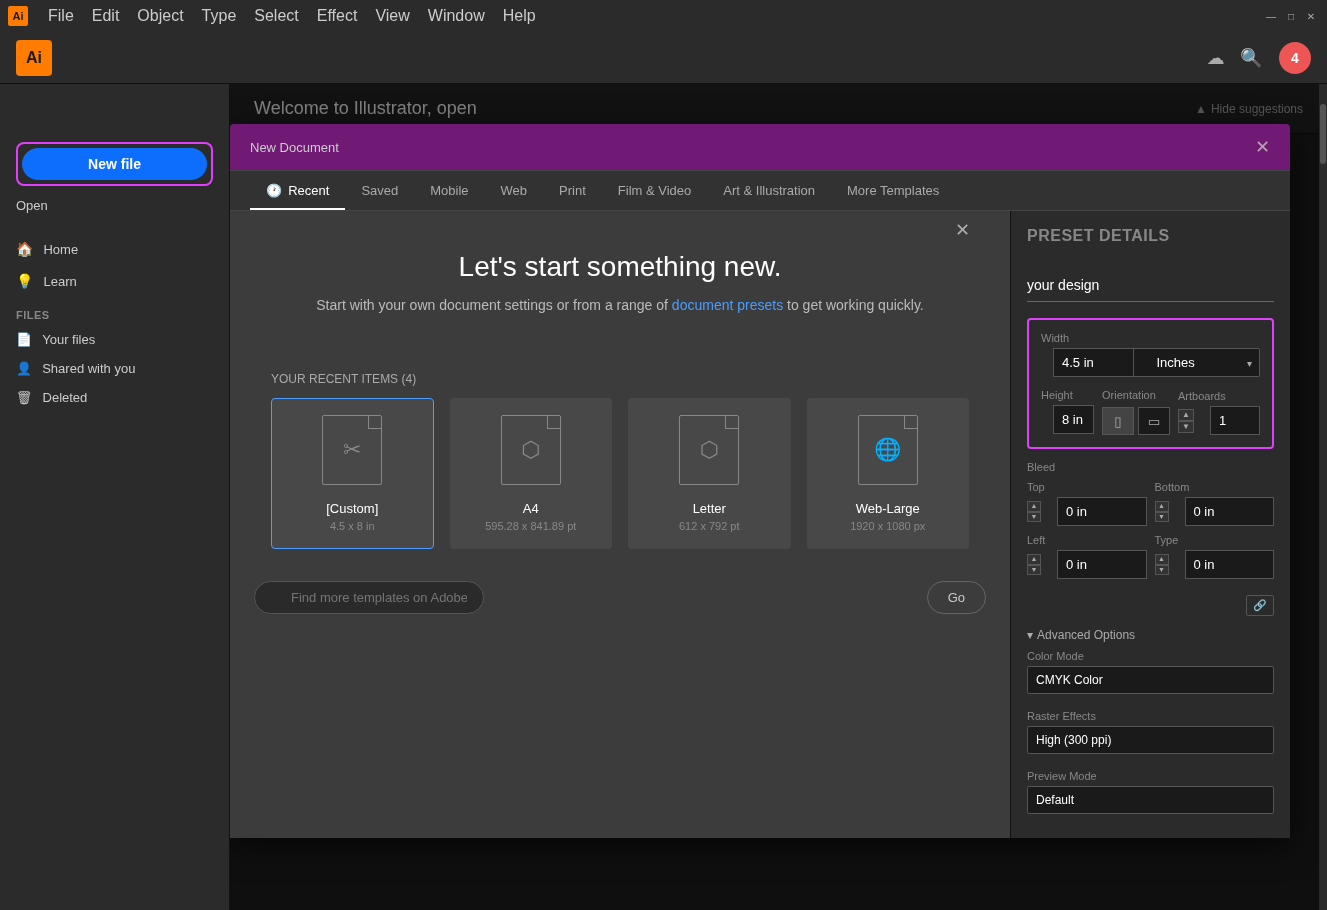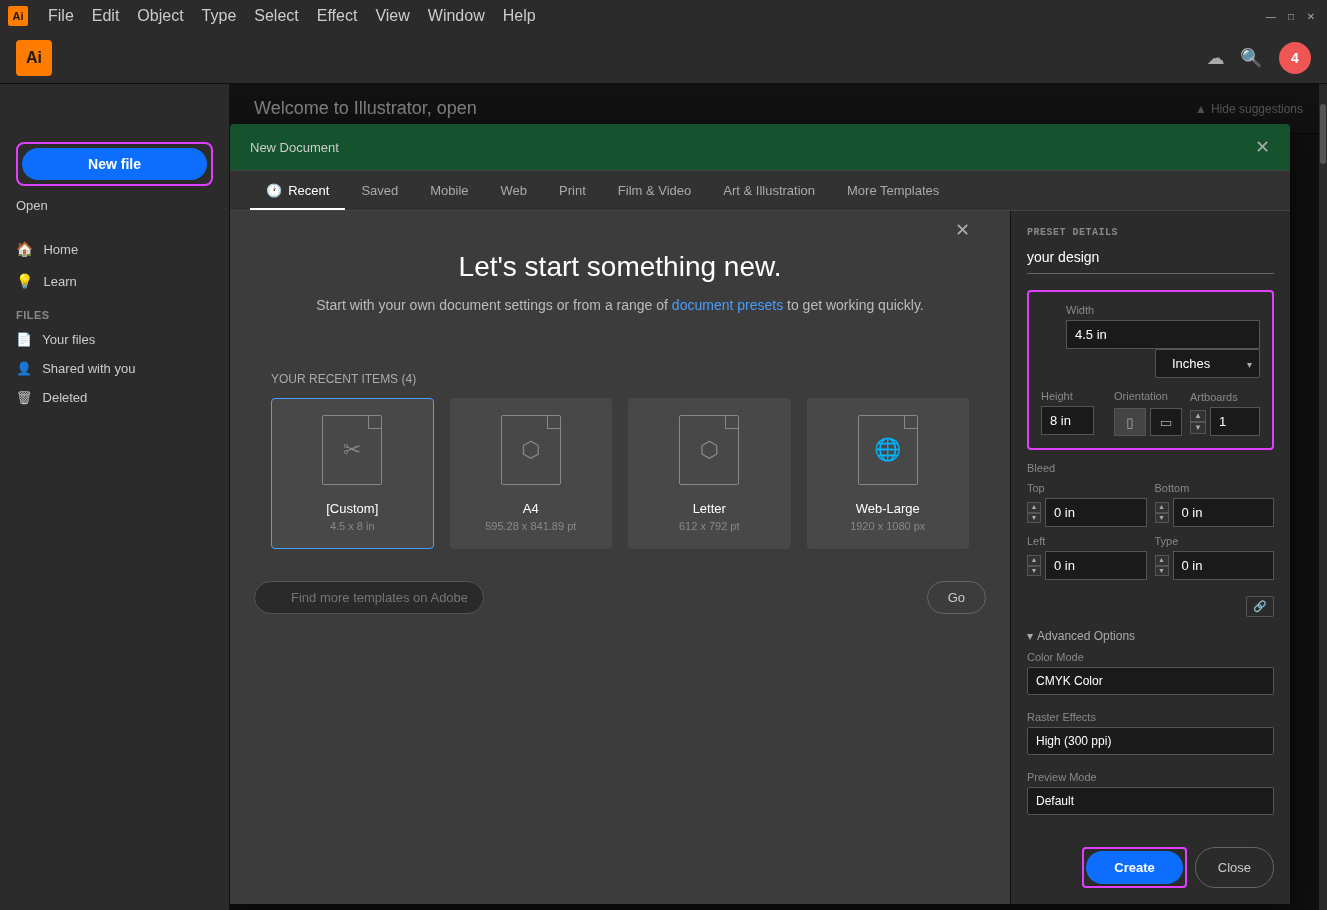--- a/index.html
+++ b/index.html
@@ -36,21 +36,21 @@
     .sidebar-file-item { display: flex; align-items: center; gap: 10px; padding: 7px 16px; color: #ccc; cursor: pointer; font-size: 13px; }
 
     
     .content-area { flex: 1; background: #1e1e1e; position: relative; overflow: hidden; }
     .welcome-bar { background: #252525; padding: 14px 24px; display: flex; align-items: center; justify-content: space-between; border-bottom: 1px solid #111; }
     .welcome-title { color: #fff; font-size: 18px; font-weight: 400; }
     .hide-suggestions { color: #aaa; font-size: 12px; cursor: pointer; display: flex; align-items: center; gap: 4px; }
 
     
     .modal-overlay { position: absolute; top: 0; left: 0; right: 0; bottom: 0; background: rgba(0,0,0,0.5); display: flex; align-items: flex-start; justify-content: flex-start; padding: 40px 0 0 0; }
-    .modal { background: #14532d; border-radius: 4px; width: 1060px; min-height: 680px; display: flex; flex-direction: column; position: relative; box-shadow: 0 8px 32px rgba(0,0,0,0.6); }
+    .modal { background: #701a75; border-radius: 4px; width: 1060px; min-height: 680px; display: flex; flex-direction: column; position: relative; box-shadow: 0 8px 32px rgba(0,0,0,0.6); }
     .modal-header { padding: 14px 20px; border-bottom: 1px solid #444; display: flex; align-items: center; justify-content: space-between; }
     .modal-title { color: #ccc; font-size: 13px; }
     .modal-close { background: none; border: none; color: #aaa; font-size: 18px; cursor: pointer; padding: 0; line-height: 1; }
 
     
     .modal-tabs { display: flex; align-items: center; padding: 0 20px; border-bottom: 1px solid #444; background: #323232; }
     .tab { padding: 12px 16px; color: #aaa; cursor: pointer; font-size: 13px; position: relative; display: flex; align-items: center; gap: 6px; }
     .tab.active { color: #fff; }
     .tab.active::after { content: ''; position: absolute; bottom: 0; left: 0; right: 0; height: 2px; background: #fff; }
 
@@ -77,30 +77,30 @@
 
     
     .template-search { padding: 16px 24px; background: #3c3c3c; display: flex; gap: 8px; }
     .template-search-input { flex: 1; background: #2a2a2a; border: 1px solid #555; border-radius: 20px; padding: 8px 16px 8px 36px; color: #ccc; font-size: 13px; position: relative; }
     .search-wrapper { flex: 1; position: relative; }
     .search-wrapper::before { content: '🔍'; position: absolute; left: 12px; top: 50%; transform: translateY(-50%); font-size: 12px; }
     .go-btn { background: transparent; border: 1px solid #666; border-radius: 20px; padding: 8px 20px; color: #ccc; cursor: pointer; font-size: 13px; }
 
     
     .preset-panel { width: 280px; background: #2b2b2b; border-left: 1px solid #111; padding: 16px; overflow-y: auto; flex-shrink: 0; }
-    .preset-title { color: #888; font-size: 10px; letter-spacing: 0.5px; margin-bottom: 7px; font-weight: 600; font-family: Liberation Mono, monospace; }
+    .preset-title { color: #888; font-size: 16px; letter-spacing: 0.5px; margin-bottom: 28px; font-weight: 600; }
     .preset-name-input { width: 100%; background: transparent; border: none; border-bottom: 1px solid #666; color: #fff; font-size: 14px; padding: 4px 0 8px; margin-bottom: 16px; outline: none; }
 
     
     .width-highlight { border: 2px solid #e040fb; border-radius: 4px; padding: 12px; margin-bottom: 12px; }
-    .field-row { display: flex; align-items: flex-end; flex-direction: column; }
+    .field-row { display: flex; gap: 8px; align-items: flex-end; }
     .field-group { flex: 1; }
     .field-label { color: #888; font-size: 11px; margin-bottom: 4px; }
-    .field-input { width: 100%; background: #1a1a1a; border: 1px solid #555; border-radius: 0; padding: 6px 8px; color: #fff; font-size: 13px; outline: none; }
-    .field-select { width: 100%; background: #1a1a1a; border: 1px solid #555; border-radius: 2px; padding: 6px 16px; color: #fff; font-size: 13px; outline: none; appearance: none; }
+    .field-input { width: 100%; background: #1a1a1a; border: 1px solid #555; border-radius: 0; padding: 6px 8px; color: #fff; font-size: 13px; outline: none; margin-left: 12px; }
+    .field-select { width: 100%; background: #1a1a1a; border: 1px solid #555; border-radius: 2px; padding: 6px 22px; color: #fff; font-size: 13px; outline: none; appearance: none; }
     .field-select-wrapper { position: relative; flex: 1.5; }
     .field-select-wrapper::after { content: '▾'; position: absolute; right: 8px; top: 50%; transform: translateY(-50%); color: #aaa; pointer-events: none; font-size: 10px; }
 
     .orientation-row { display: flex; gap: 12px; margin-top: 12px; align-items: flex-start; }
     .orientation-group { }
     .orientation-group .field-label { margin-bottom: 6px; }
     .orientation-btns { display: flex; gap: 4px; }
     .orient-btn { width: 32px; height: 28px; background: #1a1a1a; border: 1px solid #555; cursor: pointer; display: flex; align-items: center; justify-content: center; color: #aaa; }
     .orient-btn.active { background: #444; }
     .artboards-group { flex: 1; }
@@ -449,26 +449,20 @@
               <div style="position:relative;">
                 <select class="dropdown-field" style="width:100%;">
                   <option>Default</option>
                   <option>Pixel</option>
                   <option>Overprint</option>
                 </select>
               </div>
             </div>
 
             
-            <div class="preset-footer">
-              <div class="create-btn-wrapper">
-                <button class="create-btn">Create</button>
-              </div>
-              <button class="close-btn">Close</button>
-            </div>
           </div>
         </div>
       </div>
       <div class="scrollbar">
         <div class="scrollbar-thumb"></div>
       </div>
     </div>
   </div>
 
 </div>

